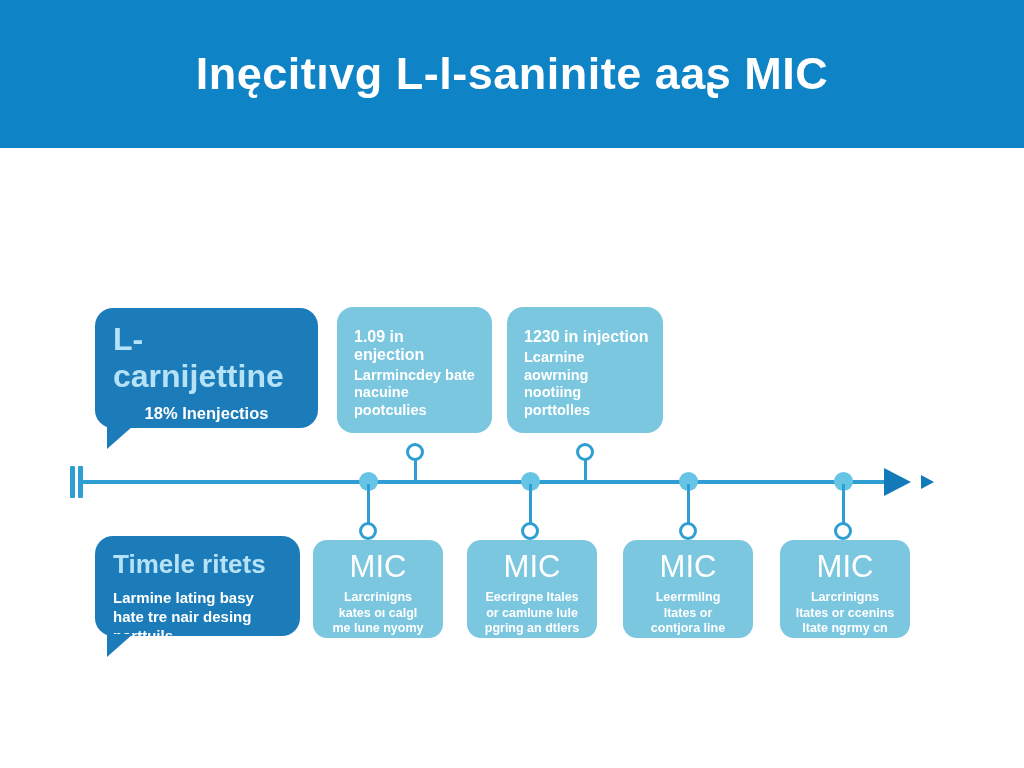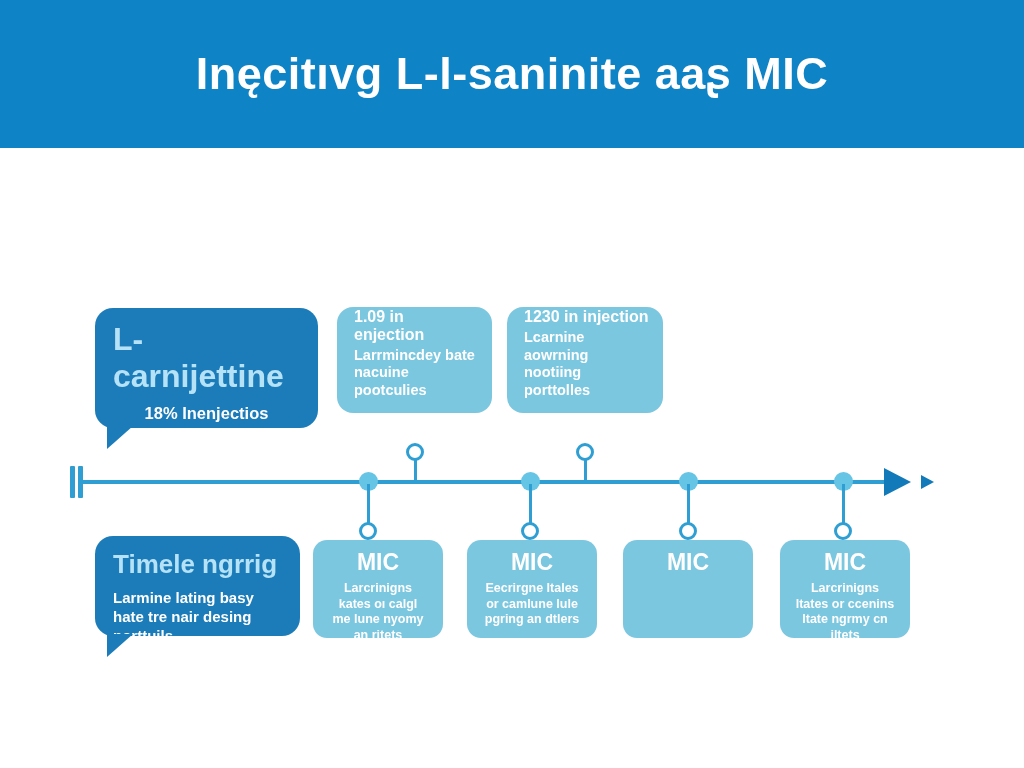--- a/index.html
+++ b/index.html
@@ -31,36 +31,36 @@
   }
   .b1{left:95px;top:308px;width:223px;height:120px;}
   .b1 .bubble-title{font-size:32px;}
   .b1 .bubble-sub{font-size:16.5px;font-weight:800;text-align:center;margin-top:9px;}
   .b1 .bubble-body{font-size:14.5px;font-weight:600;text-align:center;line-height:1.25;padding:4px 10px 0 6px;}
   .b2{left:95px;top:536px;width:205px;height:100px;}
   .b2 .bubble-title{font-size:26px;}
   .b2 .bubble-body{font-size:15px;font-weight:600;line-height:1.25;padding:9px 18px 0 18px;}
   
   .lb{
-    position:absolute;top:307px;height:106px;border-radius:16px;
+    position:absolute;top:307px;height:126px;border-radius:16px;
     background:var(--light-box,#7cc7e0);color:#ffffff;box-sizing:border-box;
     display:flex;flex-direction:column;justify-content:flex-end;
     padding:0 14px 14px 17px;
   }
   .lb .lb-head{font-size:16px;font-weight:800;}
   .lb .lb-body{font-size:14.5px;font-weight:600;line-height:1.2;margin-top:3px;}
   .lb1{left:337px;width:155px;}
   .lb2{left:507px;width:156px;}
   
   .mic{
     position:absolute;top:540px;width:130px;height:98px;border-radius:14px;
     background:var(--light-box,#7cc7e0);color:#ffffff;box-sizing:border-box;
     display:flex;flex-direction:column;align-items:center;padding-top:9px;text-align:center;
   }
-  .mic .mic-title{font-size:23px;font-weight:700;}
+  .mic .mic-title{font-size:31px;font-weight:400;}
   .mic .mic-body{font-size:12.5px;font-weight:600;line-height:1.25;margin-top:5px;padding:0 15px;}
   .mic1{left:313px;} .mic2{left:467px;} .mic3{left:623px;} .mic4{left:780px;}
   
   .tl-line{position:absolute;left:83px;top:480px;width:802px;height:4px;background:var(--timeline,#2f9fd3);}
   .tl-bar{position:absolute;top:466px;width:5px;height:32px;background:var(--timeline,#2f9fd3);border-radius:1px;}
   .tl-bar.bar1{left:70px;} .tl-bar.bar2{left:78px;}
   .tl-dot{position:absolute;top:472px;width:19px;height:19px;border-radius:50%;background:var(--dot,#66c4e4);}
   .tl-stub{position:absolute;width:3px;background:var(--timeline,#2f9fd3);}
   .tl-ring{position:absolute;width:12px;height:12px;border-radius:50%;border:3px solid var(--timeline,#2f9fd3);background:#ffffff;}
   .tl-arrow{position:absolute;left:884px;top:468px;width:0;height:0;
@@ -117,34 +117,35 @@
   <div class="tl-ring" style="left:679px;top:522px;"></div>
 
   <div class="tl-dot" style="left:834px;"></div>
   <div class="tl-stub" style="left:842px;top:484px;height:40px;"></div>
   <div class="tl-ring" style="left:834px;top:522px;"></div>
 
   <div class="tl-arrow"></div>
   <div class="tl-arrow-sm"></div>
 
   <div class="bubble b2">
-    <div class="bubble-title">Timele ngrrig</div>
+    <div class="bubble-title">Timele ritets</div>
     <div class="bubble-body">Larmine lating basy hate tre nair desing porttuils.</div>
     <div class="tail"></div>
   </div>
 
   <div class="mic mic1">
     <div class="mic-title">MIC</div>
     <div class="mic-body">Larcrinigns kates oı calgl me lune nyomy an ritets</div>
   </div>
   <div class="mic mic2">
     <div class="mic-title">MIC</div>
     <div class="mic-body">Eecrirgne Itales or camlune lule pgring an dtlers</div>
   </div>
   <div class="mic mic3">
     <div class="mic-title">MIC</div>
+    <div class="mic-body">Leerrmilng ltates or contjora line ngrrig rn ilters</div>
   </div>
   <div class="mic mic4">
     <div class="mic-title">MIC</div>
     <div class="mic-body">Larcrinigns ltates or ccenins ltate ngrmy cn iltets</div>
   </div>
 
 </div>
 
 </body></html>

